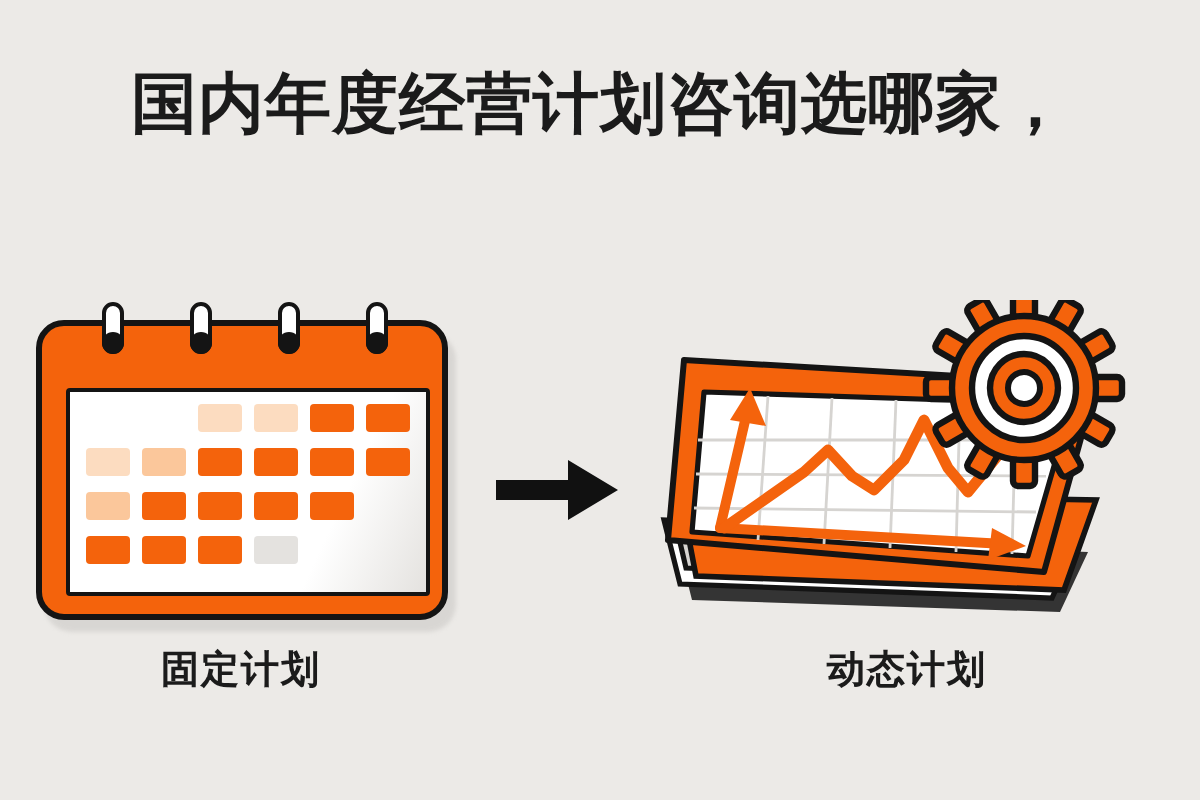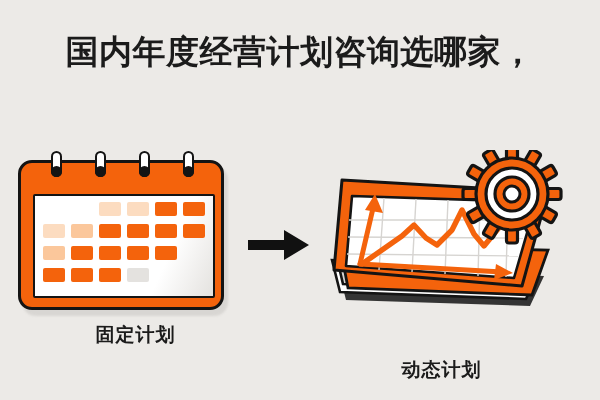--- a/index.html
+++ b/index.html
@@ -62,22 +62,22 @@
   .arrow-mid{position:absolute;left:248px;top:228px;width:62px;height:34px;}
 
   
   .right-cal{position:absolute;left:316px;top:150px;width:262px;height:170px;}
 
   
   .caption{
     position:absolute;font-size:19px;font-weight:bold;color:#1b1b1b;
     text-align:center;white-space:nowrap;letter-spacing:1px;
   }
-  .cap-left{left:33px;top:322px;width:205px;}
-  .cap-right{left:339px;top:322px;width:205px;margin-top:35px;}
+  .cap-left{left:18px;top:322px;width:205px;}
+  .cap-right{left:351px;top:322px;width:205px;}
 </style>
 </head>
 <body>
 
 <div id="stage">
 
   <div class="title-block">
     <div class="title-line">国内年度经营计划咨询选哪家，</div>
   </div>
 

